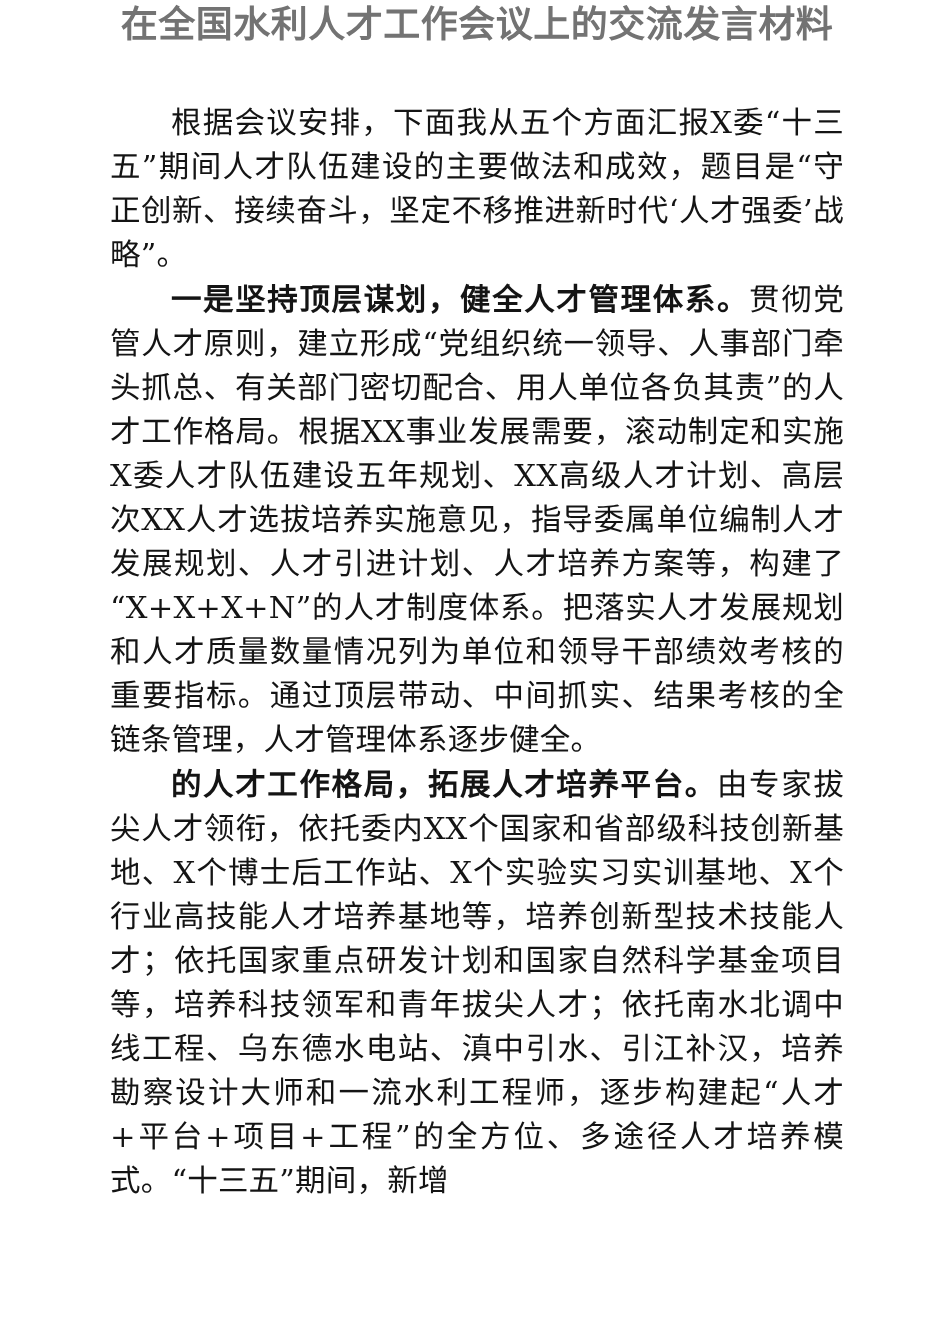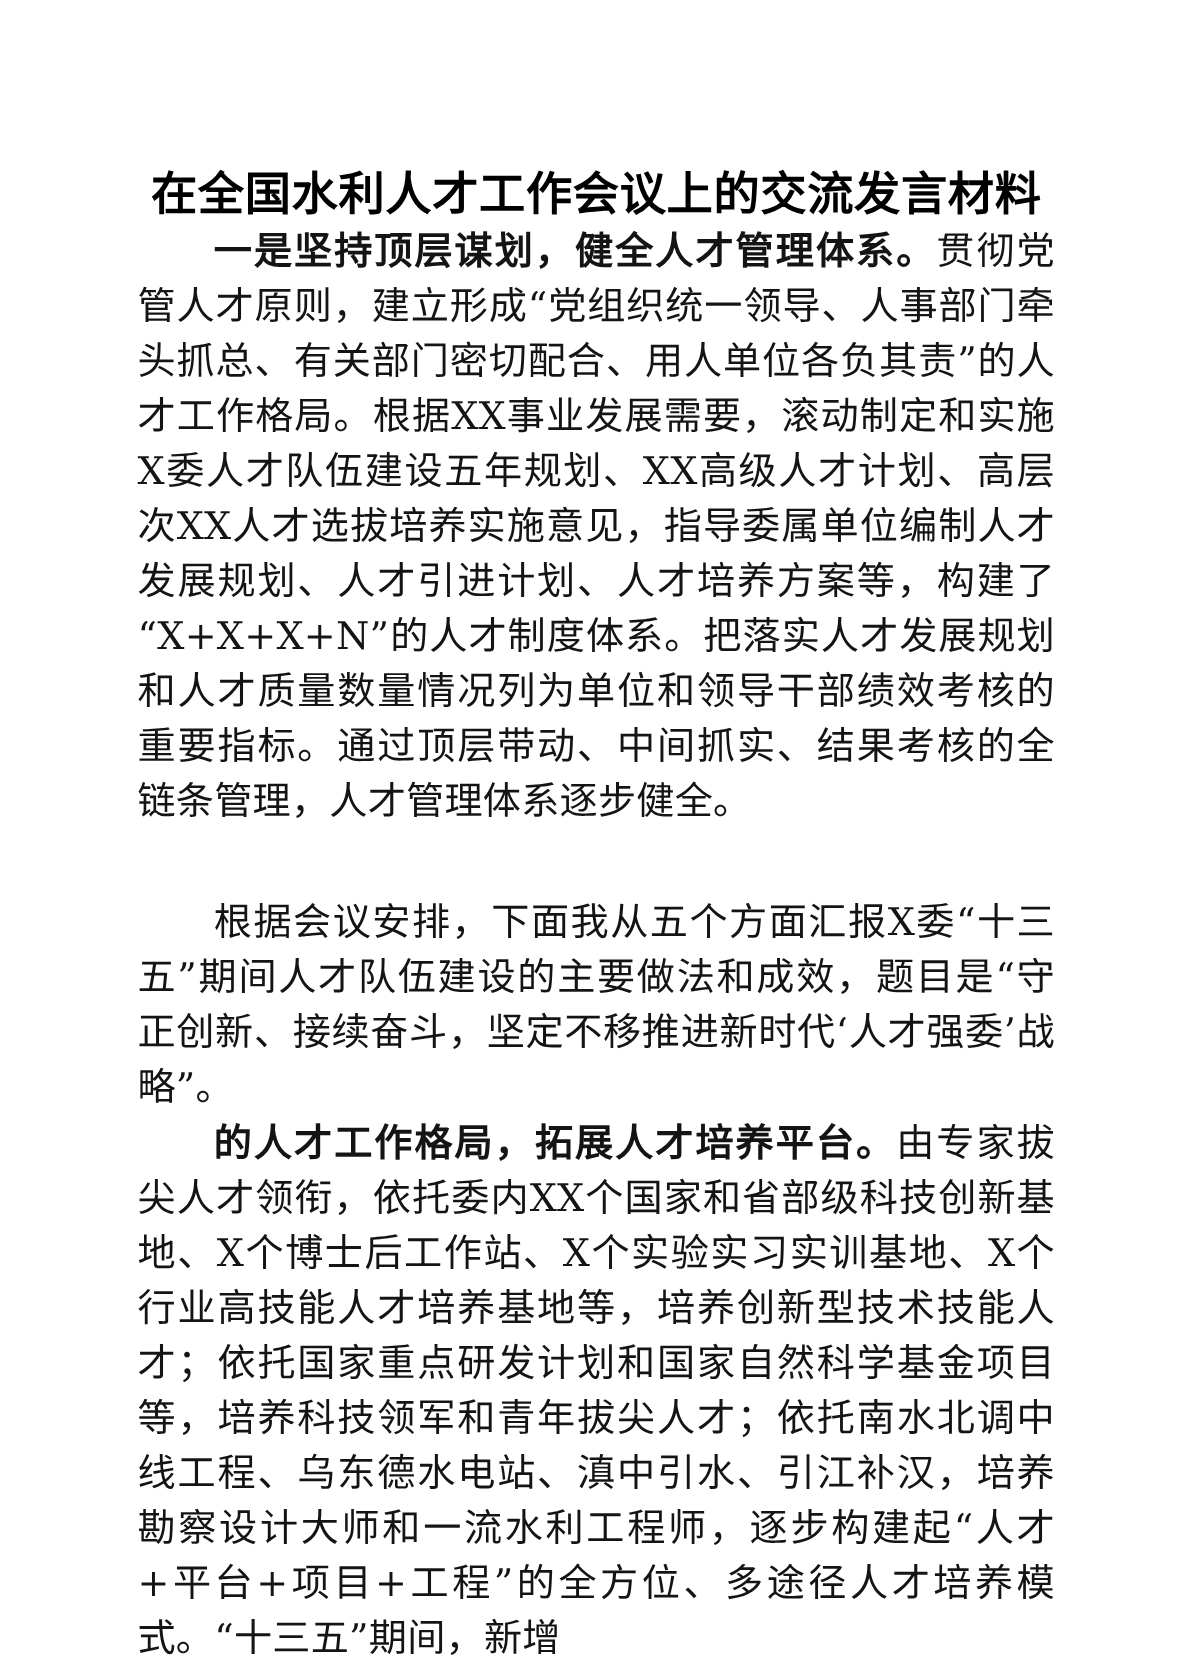--- a/index.html
+++ b/index.html
@@ -24,25 +24,24 @@
     left: 110px;
     top: 0;
     width: 734px;
   }
 
   .doc-title {
     font-family: "DejaVu Serif", "Liberation Serif", serif;
     font-weight: 700;
     font-size: 37px;
     line-height: 48px;
-    color: #000000;
+    color: #737373;
     text-align: center;
     letter-spacing: 0.5px;
     margin: 0;
-    padding-top: 131px;
     white-space: nowrap;
   }
 
   .doc-para {
     font-family: "DejaVu Serif", "Liberation Serif", serif;
     font-size: 30.5px;
     line-height: 44px;
     color: #141414;
     text-align: justify;
     text-justify: inter-ideograph;
@@ -61,20 +60,20 @@
   }
 </style>
 </head>
 <body>
 
 <div class="page">
   <div class="doc-body">
 
     <h1 class="doc-title">在全国水利人才工作会议上的交流发言材料</h1>
 
+    <p class="doc-para first-para"><span class="lead"></span><span>根据会议安排，下面我从五个方面汇报X委“十三五”期间人才队伍建设的主要做法和成效，题目是“守正创新、接续奋斗，坚定不移推进新时代‘人才强委’战略”。</span></p>
+
     <p class="doc-para"><span class="lead">一是坚持顶层谋划，健全人才管理体系。</span><span>贯彻党管人才原则，建立形成“党组织统一领导、人事部门牵头抓总、有关部门密切配合、用人单位各负其责”的人才工作格局。根据XX事业发展需要，滚动制定和实施X委人才队伍建设五年规划、XX高级人才计划、高层次XX人才选拔培养实施意见，指导委属单位编制人才发展规划、人才引进计划、人才培养方案等，构建了“X+X+X+N”的人才制度体系。把落实人才发展规划和人才质量数量情况列为单位和领导干部绩效考核的重要指标。通过顶层带动、中间抓实、结果考核的全链条管理，人才管理体系逐步健全。</span></p>
-
-    <p class="doc-para first-para"><span class="lead"></span><span>根据会议安排，下面我从五个方面汇报X委“十三五”期间人才队伍建设的主要做法和成效，题目是“守正创新、接续奋斗，坚定不移推进新时代‘人才强委’战略”。</span></p>
 
     <p class="doc-para"><span class="lead">的人才工作格局，拓展人才培养平台。</span><span>由专家拔尖人才领衔，依托委内XX个国家和省部级科技创新基地、X个博士后工作站、X个实验实习实训基地、X个行业高技能人才培养基地等，培养创新型技术技能人才；依托国家重点研发计划和国家自然科学基金项目等，培养科技领军和青年拔尖人才；依托南水北调中线工程、乌东德水电站、滇中引水、引江补汉，培养勘察设计大师和一流水利工程师，逐步构建起“人才+平台+项目+工程”的全方位、多途径人才培养模式。“十三五”期间，新增</span></p>
 
   </div>
 </div>
 
 </body></html>

